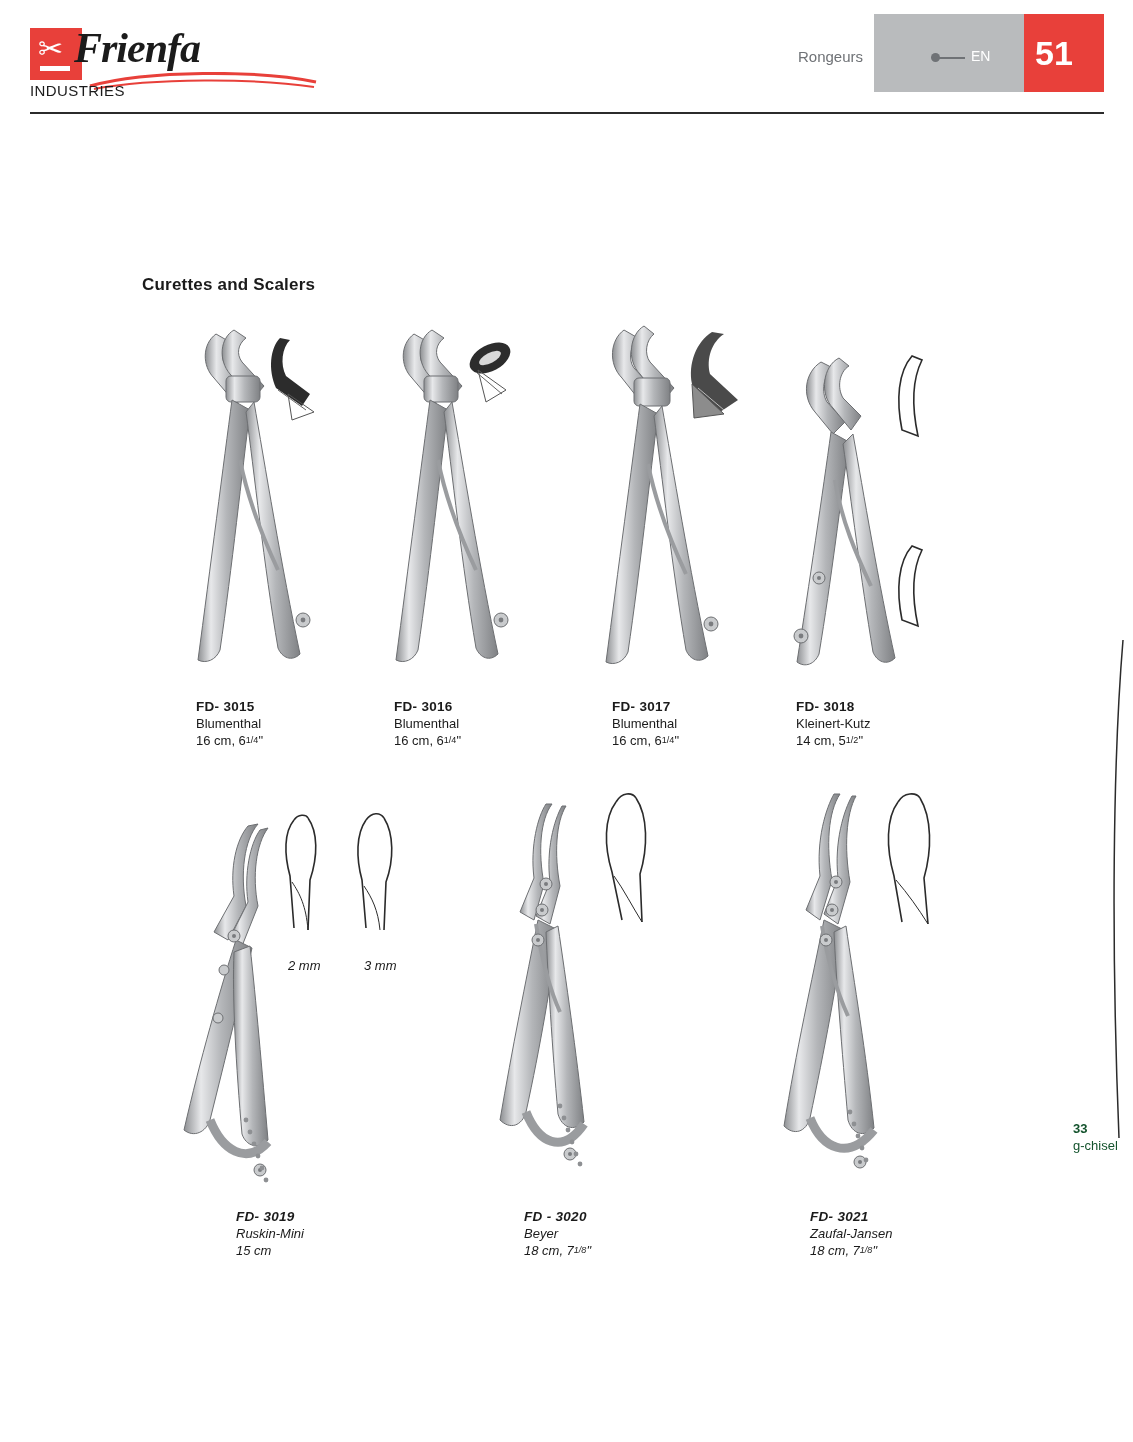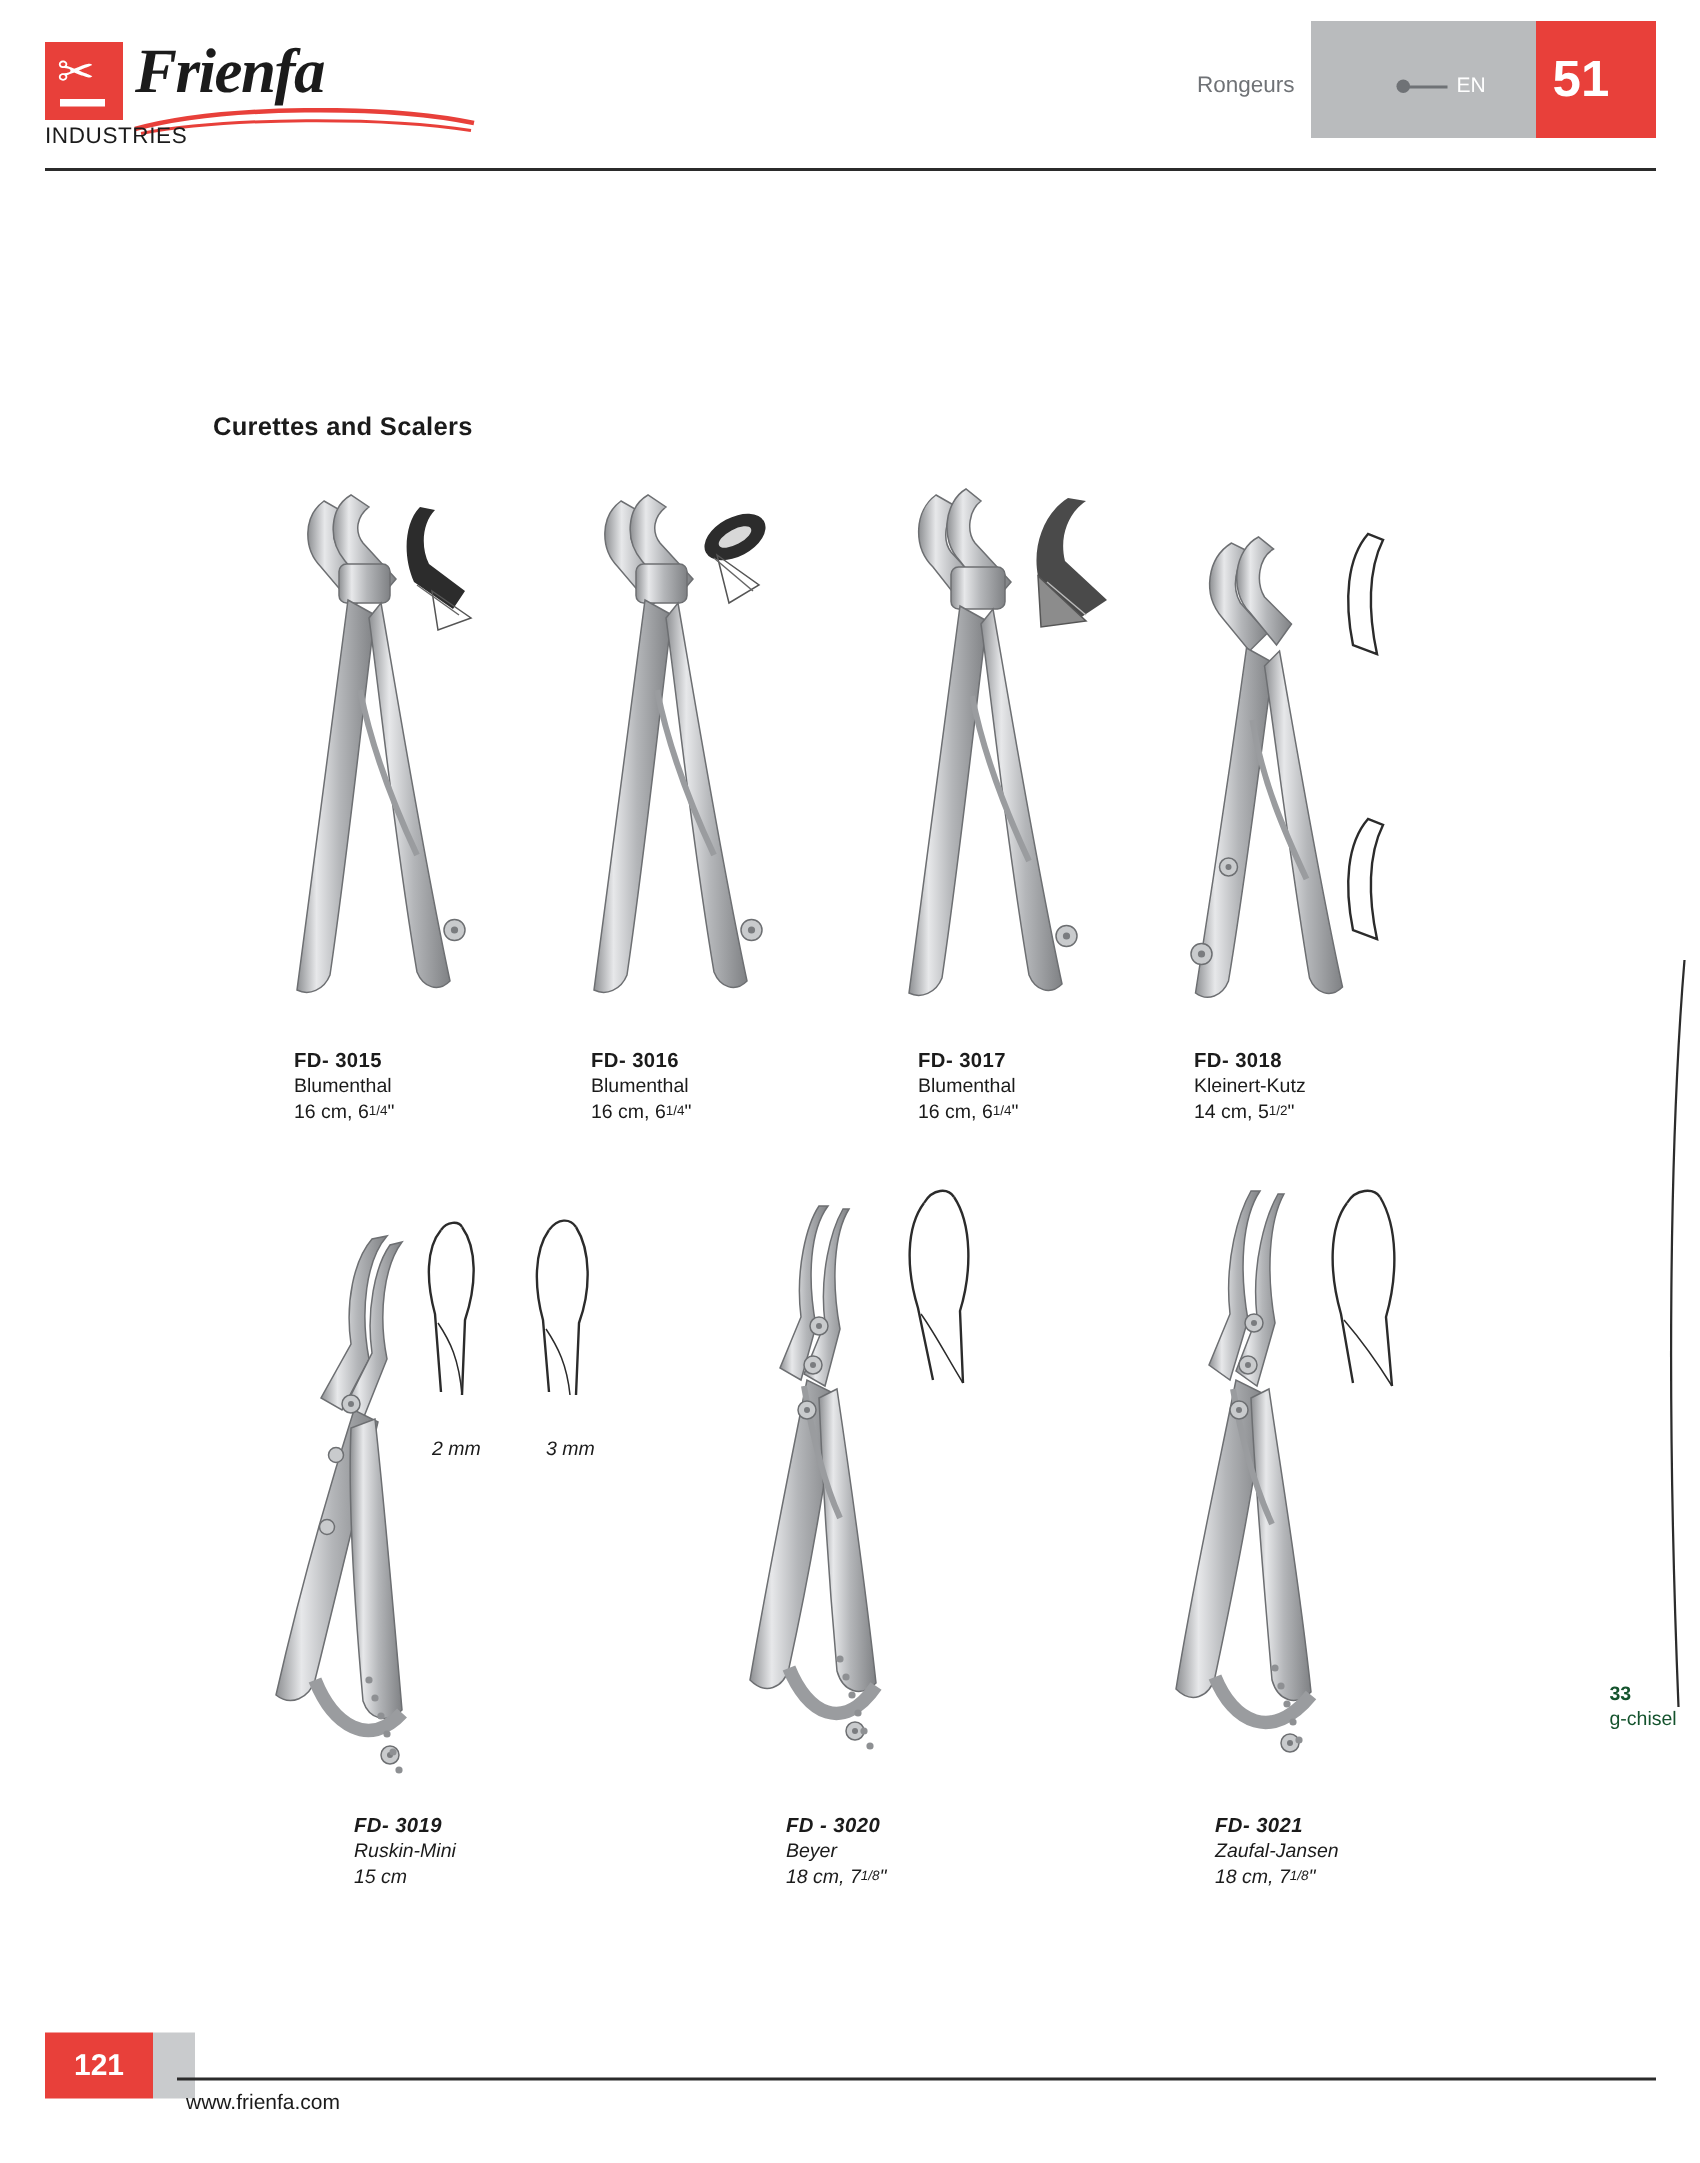--- a/index.html
+++ b/index.html
@@ -47,21 +47,21 @@
     line-height: 30px;
   }
   .logo-mark .bar {
     position: absolute;
     left: 10px; bottom: 9px;
     width: 30px; height: 5px;
     background: #ffffff;
   }
   .logo-word {
     position: absolute;
-    left: 60px; top: 0px;
+    left: 44px; top: 0px;
     font-size: 42px;
     font-weight: bold;
     font-style: italic;
     letter-spacing: -1px;
     color: #1b1b1b;
     font-family: "Liberation Serif", serif;
   }
   .logo-swoosh {
     position: absolute;
     left: 58px; top: 48px;
@@ -513,20 +513,14 @@
 
   <div class="cut-off-right">
     <div class="code">33</div>
     <div class="nm">g-chisel</div>
   </div>
 
   <svg class="divider-arc" viewBox="0 0 40 500">
     <path d="M30,0 C20,120 18,300 26,498" fill="none" stroke="#2b2b2b" stroke-width="1.5"></path>
   </svg>
 
-  <div class="footer">
-    <div class="footer-gray"></div>
-    <div class="footer-tab">121</div>
-    <div class="footer-rule"></div>
-    <div class="footer-url">www.frienfa.com</div>
-  </div>
 
 </div>
 
 </body></html>

